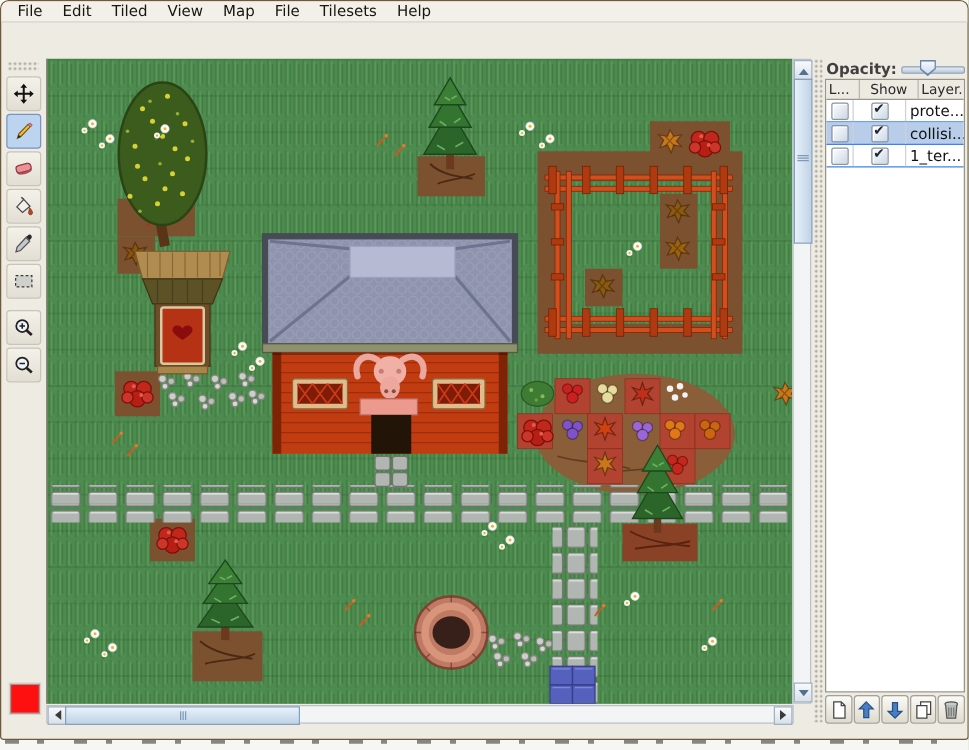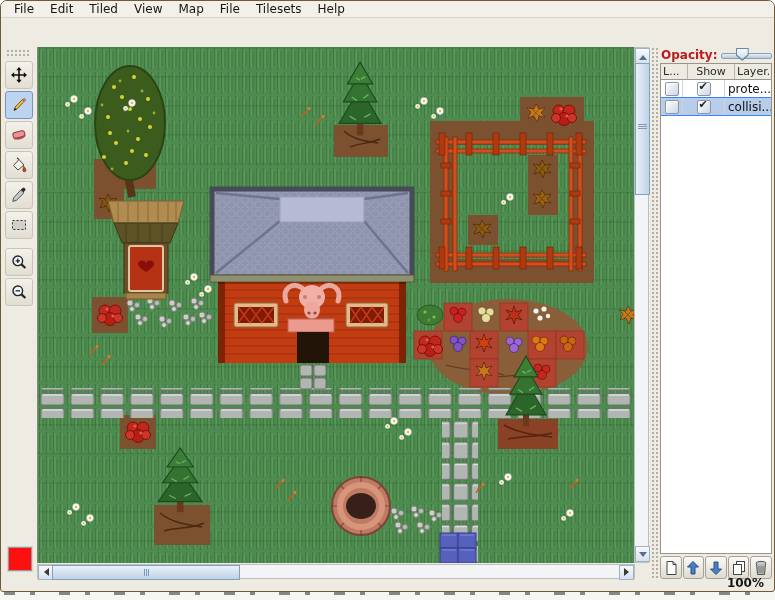--- a/index.html
+++ b/index.html
@@ -72,21 +72,21 @@
   .hthumb .grip{margin:3px auto 0 auto;width:1px;height:7px;
         border-left:1px solid #7e9ab6;border-right:3px double #7e9ab6;}
 
   
   .panel{position:absolute;left:650px;top:46px;width:123px;height:531px;}
   .panel-handle{position:absolute;left:0;top:0;width:7px;height:100%;
      background-image:radial-gradient(circle,#b3afa5 1px,transparent 1.2px);
      background-size:4px 4px;}
   .opacity-row{position:absolute;left:10px;top:0;right:2px;height:15px;
      display:flex;align-items:center;}
-  .opacity-label{font-size:12px;font-weight:bold;color:#b91c1c;margin-right:4px;}
+  .opacity-label{font-size:12px;font-weight:bold;color:#404040;margin-right:4px;}
   .opacity-slider{position:relative;flex:1;height:13px;}
   .opacity-track{position:absolute;left:0;right:0;top:5px;height:4px;border-radius:2px;
      background:linear-gradient(#e6edf5,#b9c9da);border:1px solid #8aa0b8;}
   .opacity-thumb{position:absolute;top:0;width:13px;height:13px;margin-left:-6px;
      background:#6a86a8;clip-path:polygon(0 0,100% 0,100% 55%,50% 100%,0 55%);}
   .opacity-thumb::after{content:"";position:absolute;left:1px;top:1px;right:1px;bottom:2px;
      background:linear-gradient(#f6fafd,#cddced);
      clip-path:polygon(0 0,100% 0,100% 55%,50% 100%,0 55%);}
   .layer-box{position:absolute;left:9px;top:16px;right:2px;bottom:24px;
      border:1px solid #98948a;background:#fff;overflow:hidden;font-size:12px;}
@@ -573,20 +573,29 @@
           </div>
           <div class="layer-row selected">
             <span class="lcell c1">
               <span class="cb"></span>
             </span>
             <span class="lcell c2">
               <span class="cb checked"></span>
             </span>
             <span class="lcell c3">collisi...</span>
           </div>
+          <div class="layer-row">
+            <span class="lcell c1">
+              <span class="cb"></span>
+            </span>
+            <span class="lcell c2">
+              <span class="cb checked"></span>
+            </span>
+            <span class="lcell c3">1_ter...</span>
+          </div>
         </div>
     </div>
     <div class="layer-buttons">
       <span class="lbtn">
         <svg width="16" height="16" viewBox="0 0 16 16">
           <path d="M4 1.5h6l3 3v10H4z" fill="#fff" stroke="#444"></path>
             <path d="M10 1.5v3h3" fill="none" stroke="#444"></path>
         </svg>
         </span>
       <span class="lbtn">
@@ -608,18 +617,15 @@
       <span class="lbtn">
         <svg width="16" height="16" viewBox="0 0 16 16">
           <ellipse cx="8" cy="3.2" rx="5" ry="1.8" fill="#c8ccc8" stroke="#555"></ellipse>
           <path d="M3.5 4l1 10.5h7l1-10.5" fill="#b8bcb8" stroke="#555"></path>
           <path d="M6 6v7M8 6v7M10 6v7" stroke="#777"></path>
         </svg>
         </span>
     </div>
   </div>
 
-  <div class="statusbar">
-    <span>100%</span>
-  </div>
 </div>
 
 <div class="desktop-sliver"></div>
 
 </body></html>

